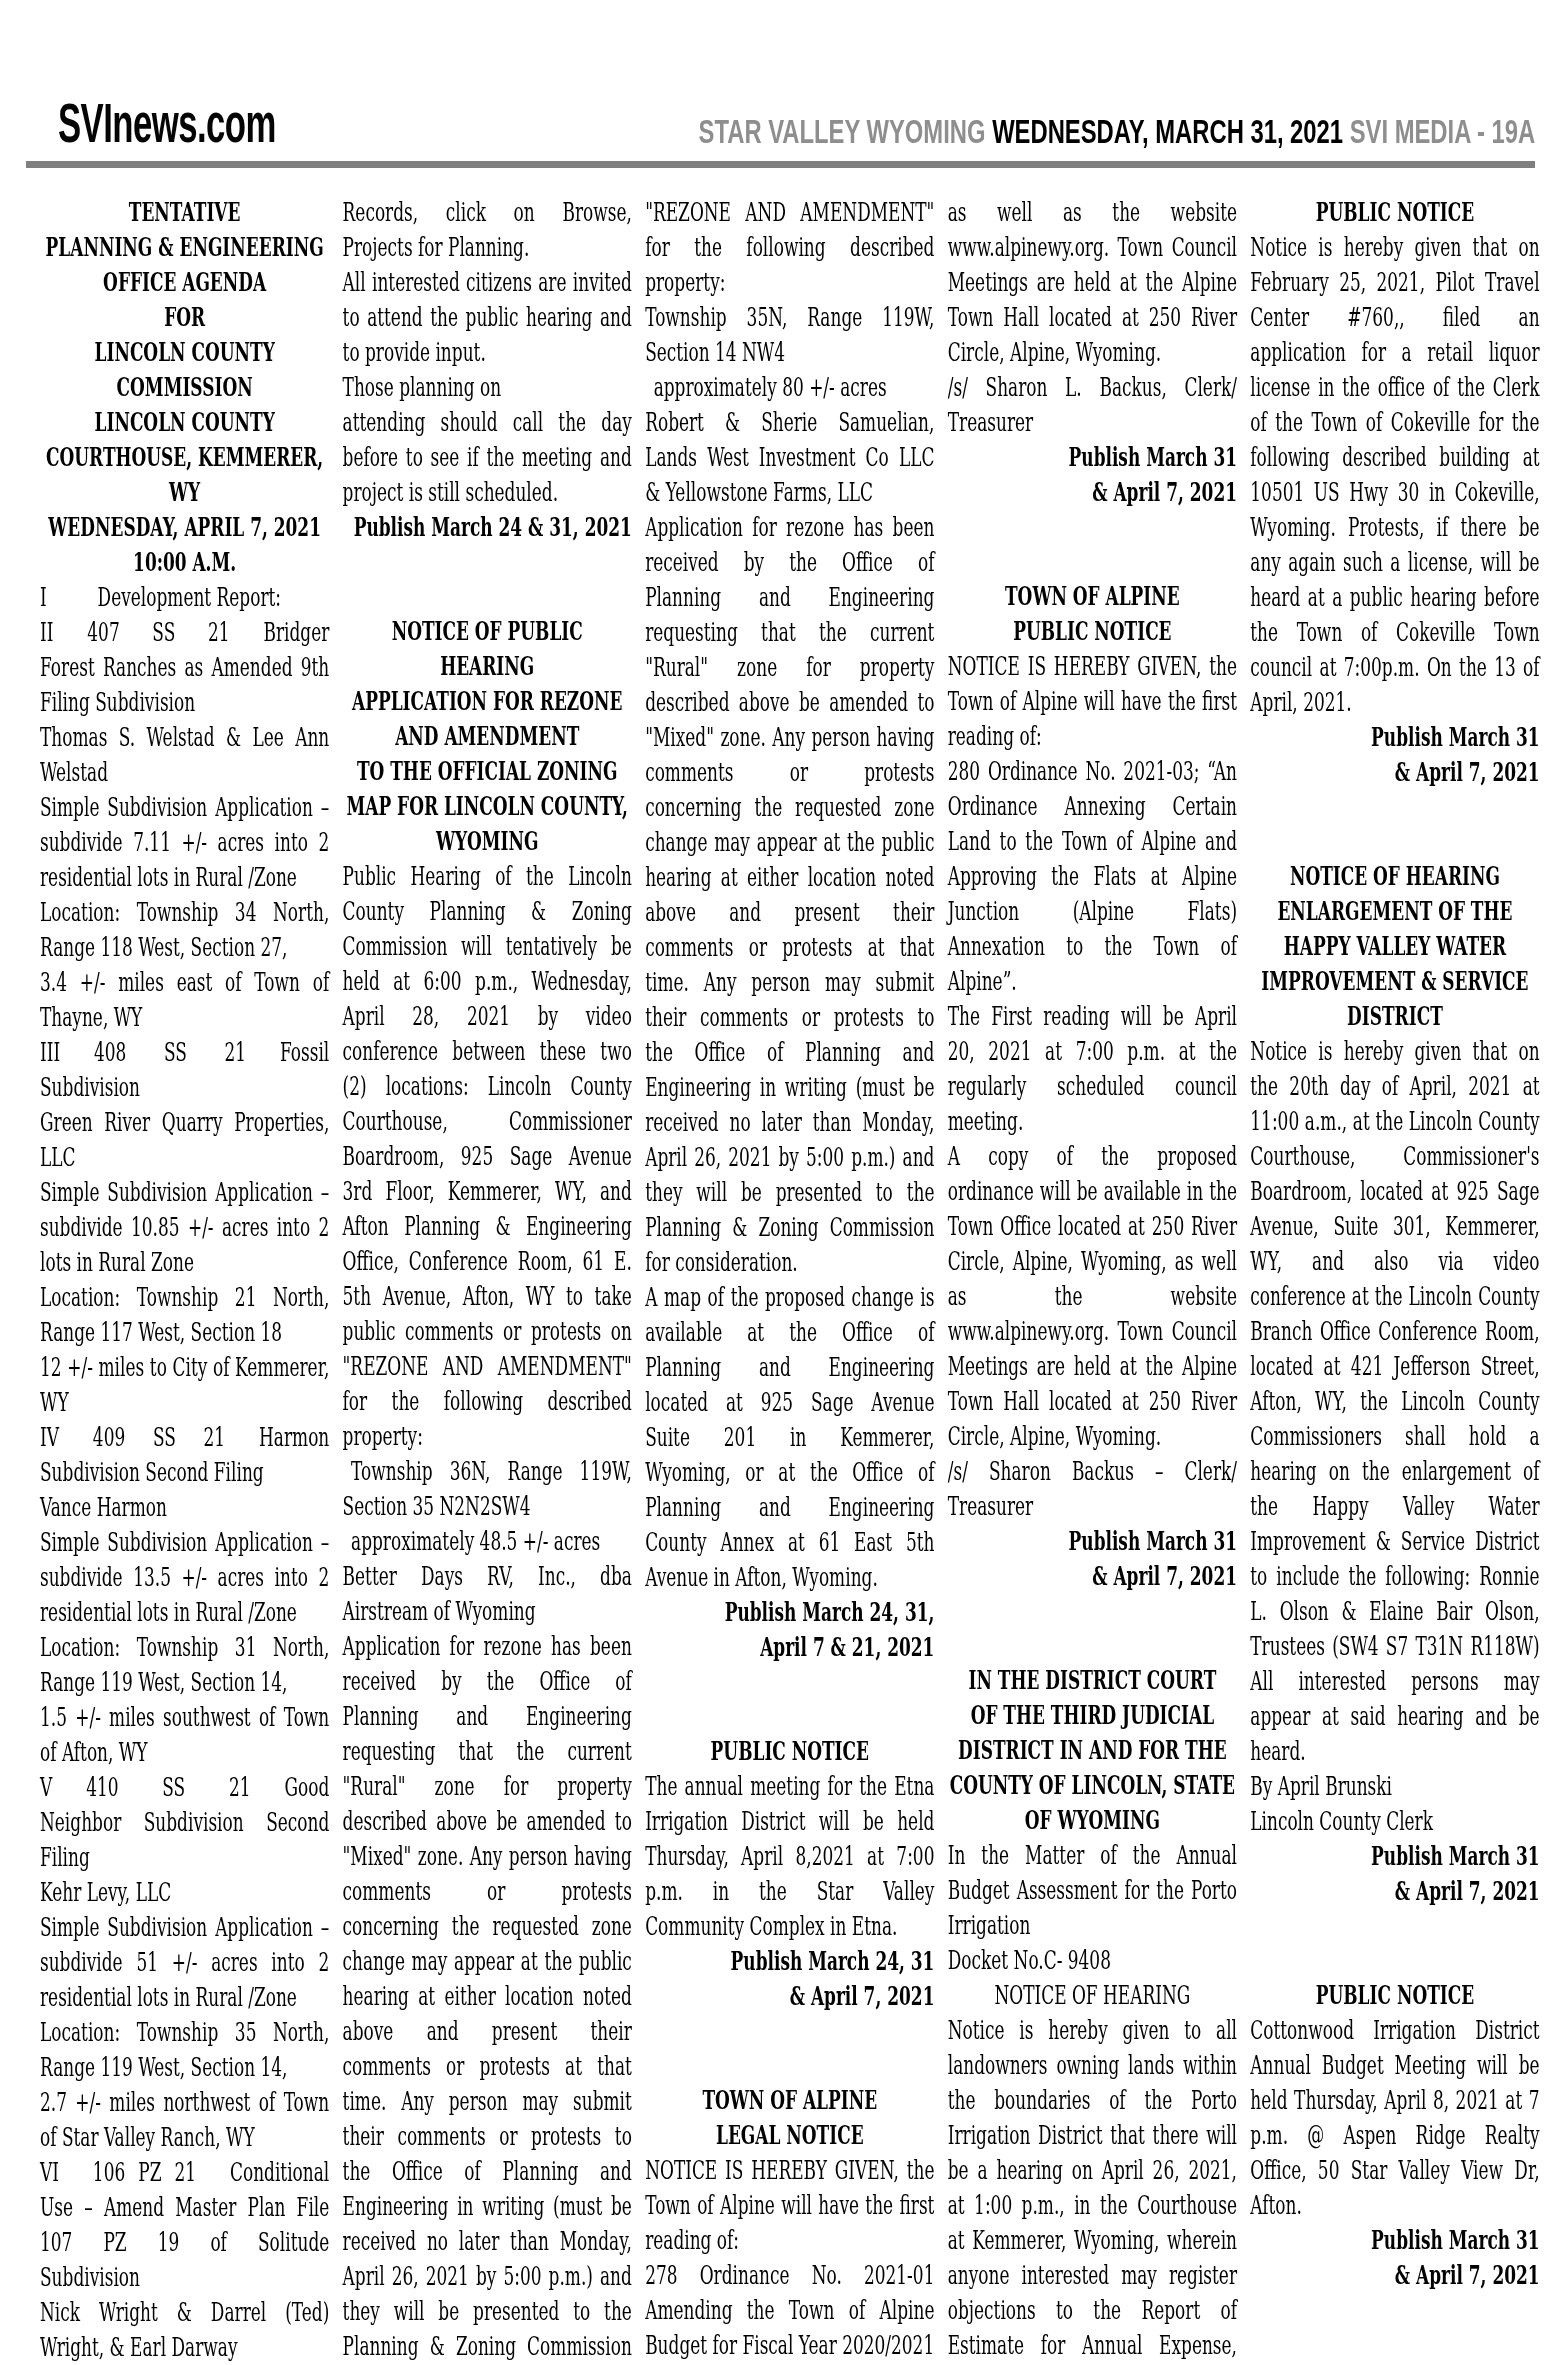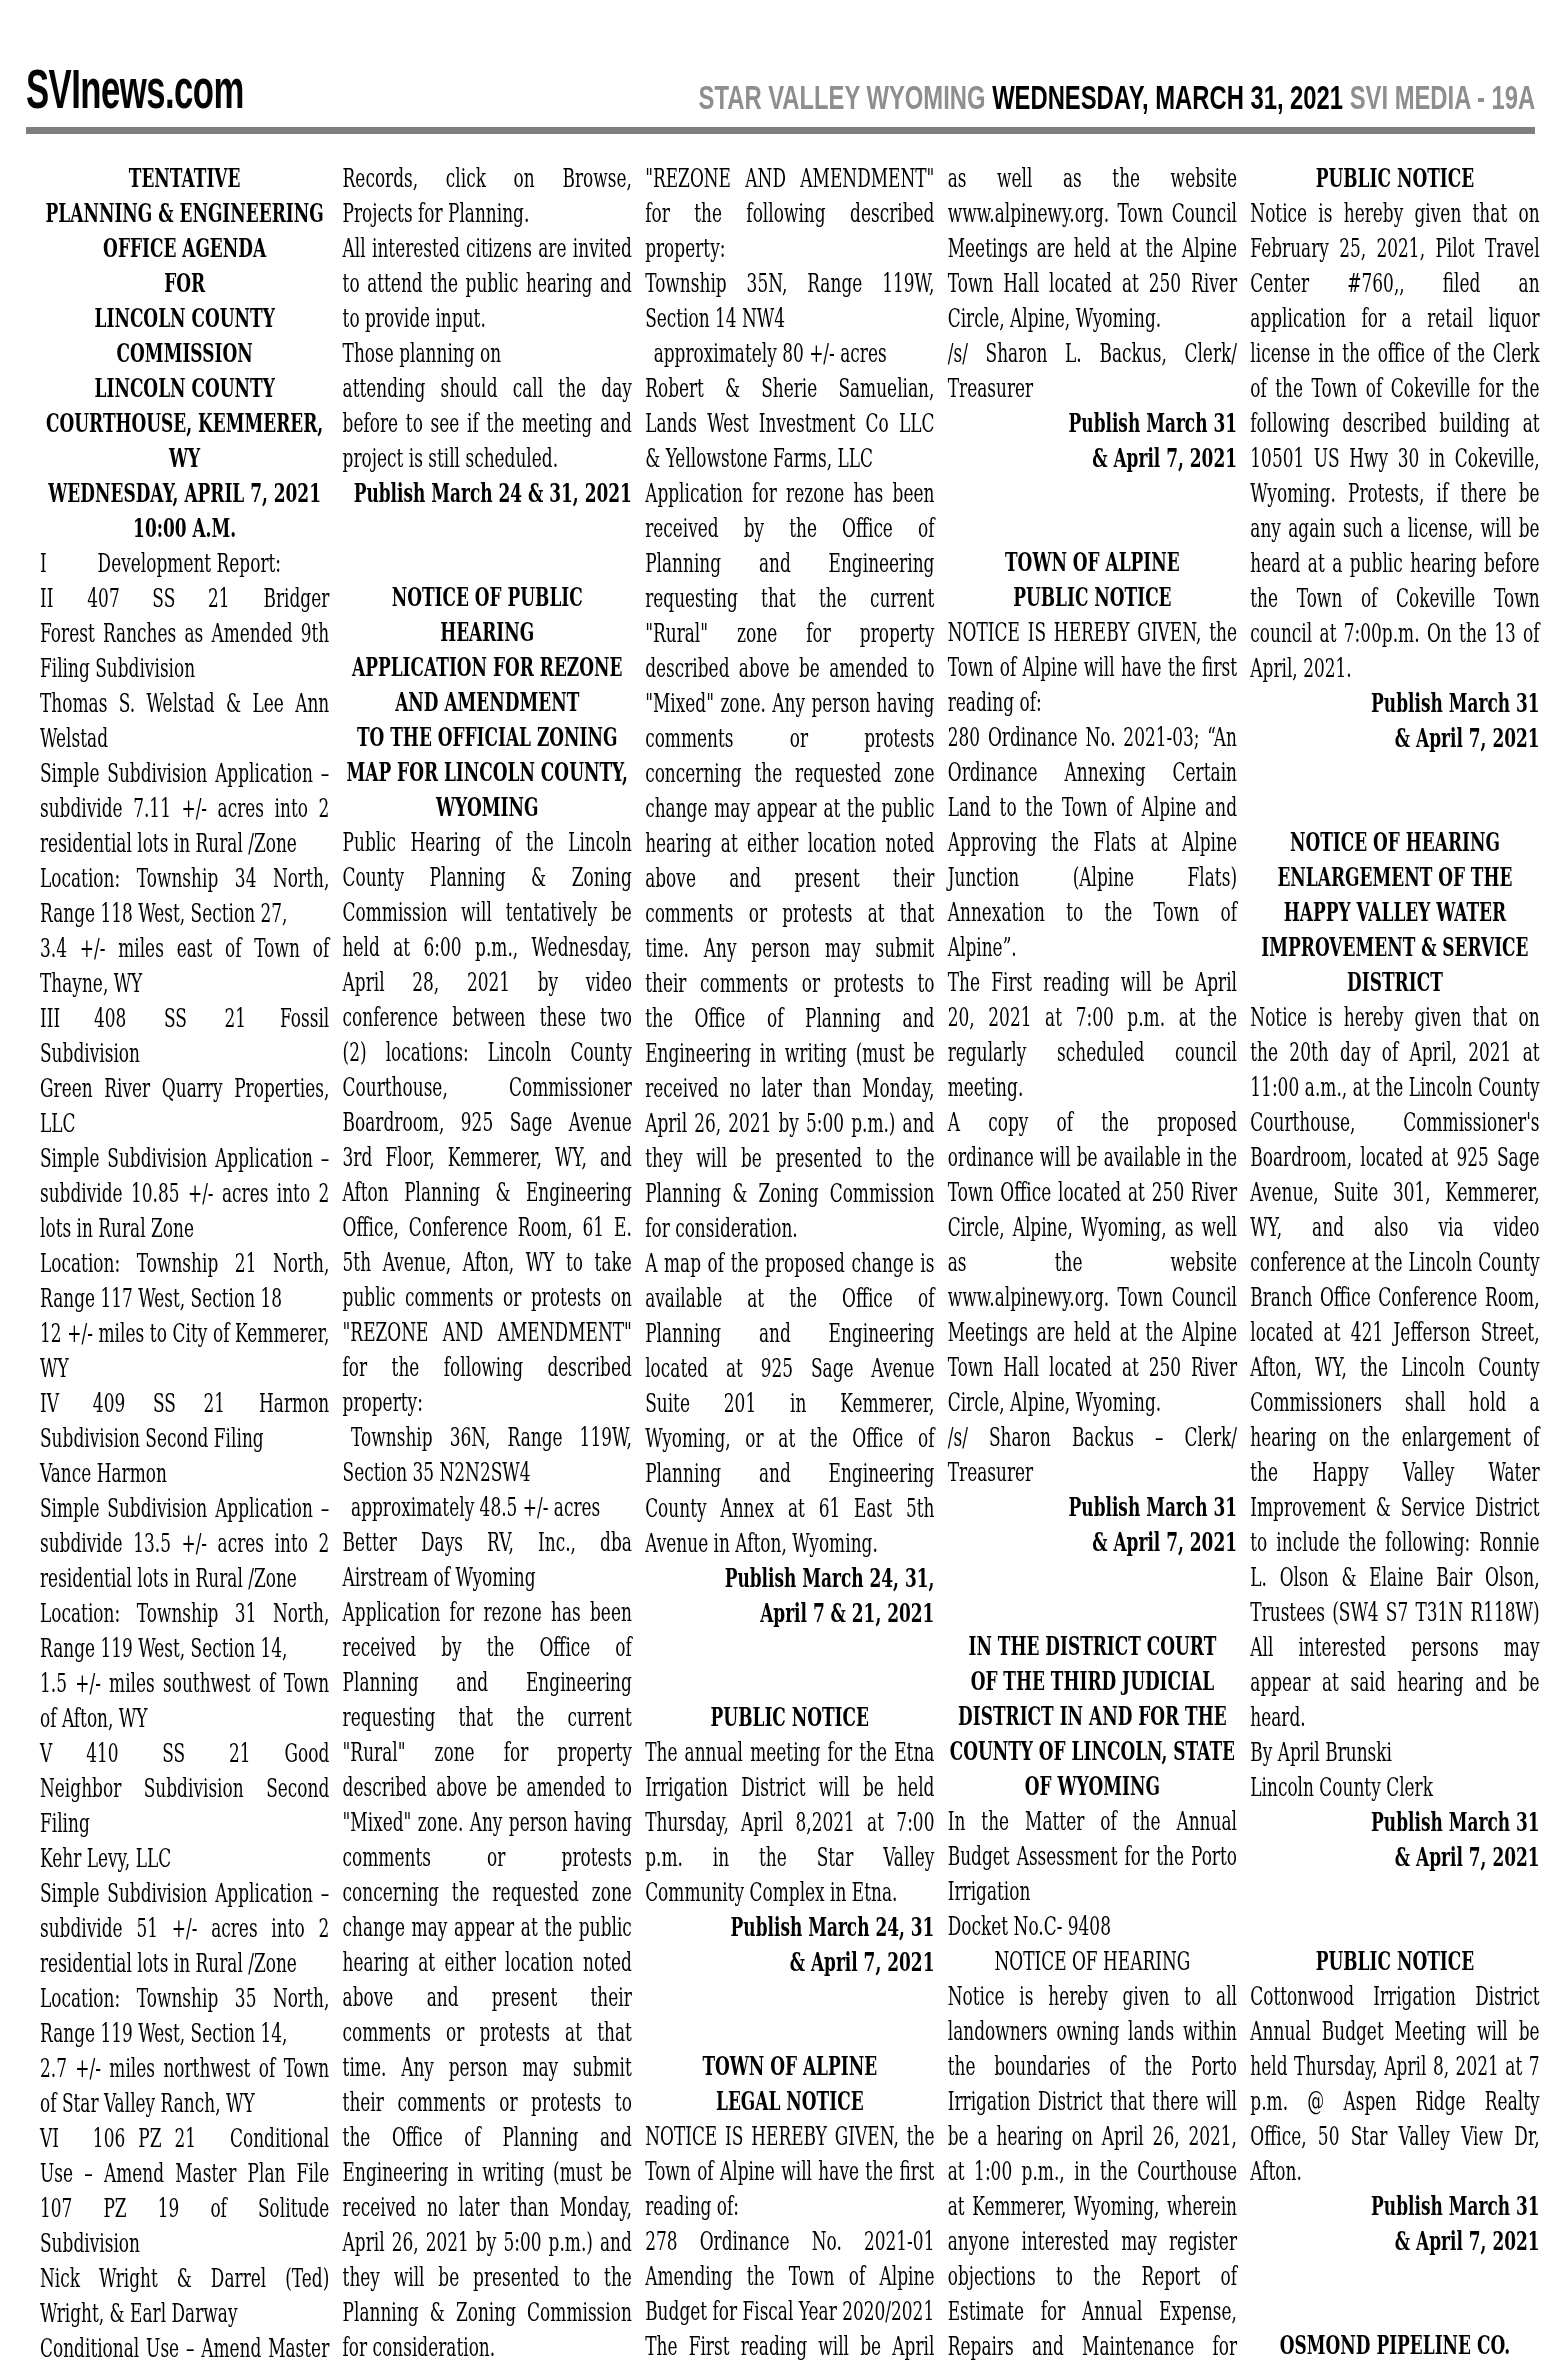--- a/index.html
+++ b/index.html
@@ -2,21 +2,21 @@
 <html style="font-size:7.6px"><head>
 <meta charset="utf-8">
 <style>
   html,body{margin:0;padding:0;}
   body{
     width:1561px;height:2413px;background:#ffffff;overflow:hidden;
     font-family:"DejaVu Serif","Liberation Serif",serif;color:#000;
     position:relative;
   }
   .masthead{
-    padding:70px 26px 0 26px;height:47px;position:relative;
+    padding:104px 26px 0 26px;height:47px;position:relative;margin-left:32px;
   }
   .logo{
     position:absolute;left:26px;bottom:0;
     font-family:"Liberation Sans","DejaVu Sans",sans-serif;
     font-weight:bold;font-size:56px;letter-spacing:-0.9px;line-height:1;
     transform:scaleX(0.62);transform-origin:0 100%;white-space:nowrap;color:#050505;
   }
   .issue{
     position:absolute;right:26px;bottom:2.8px;
     font-family:"Liberation Sans","DejaVu Sans",sans-serif;

